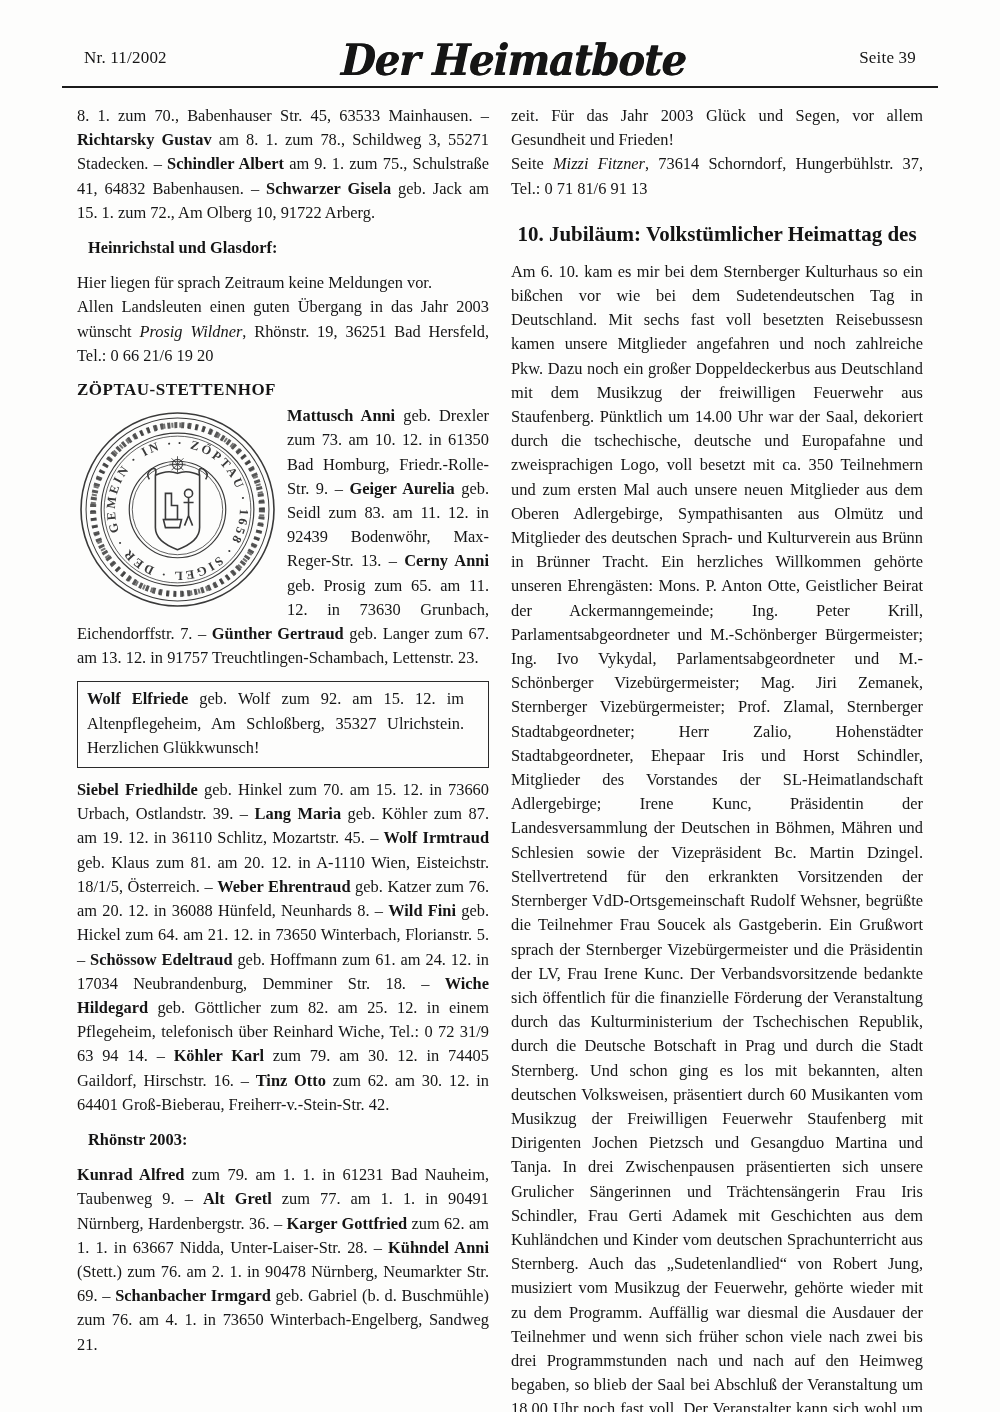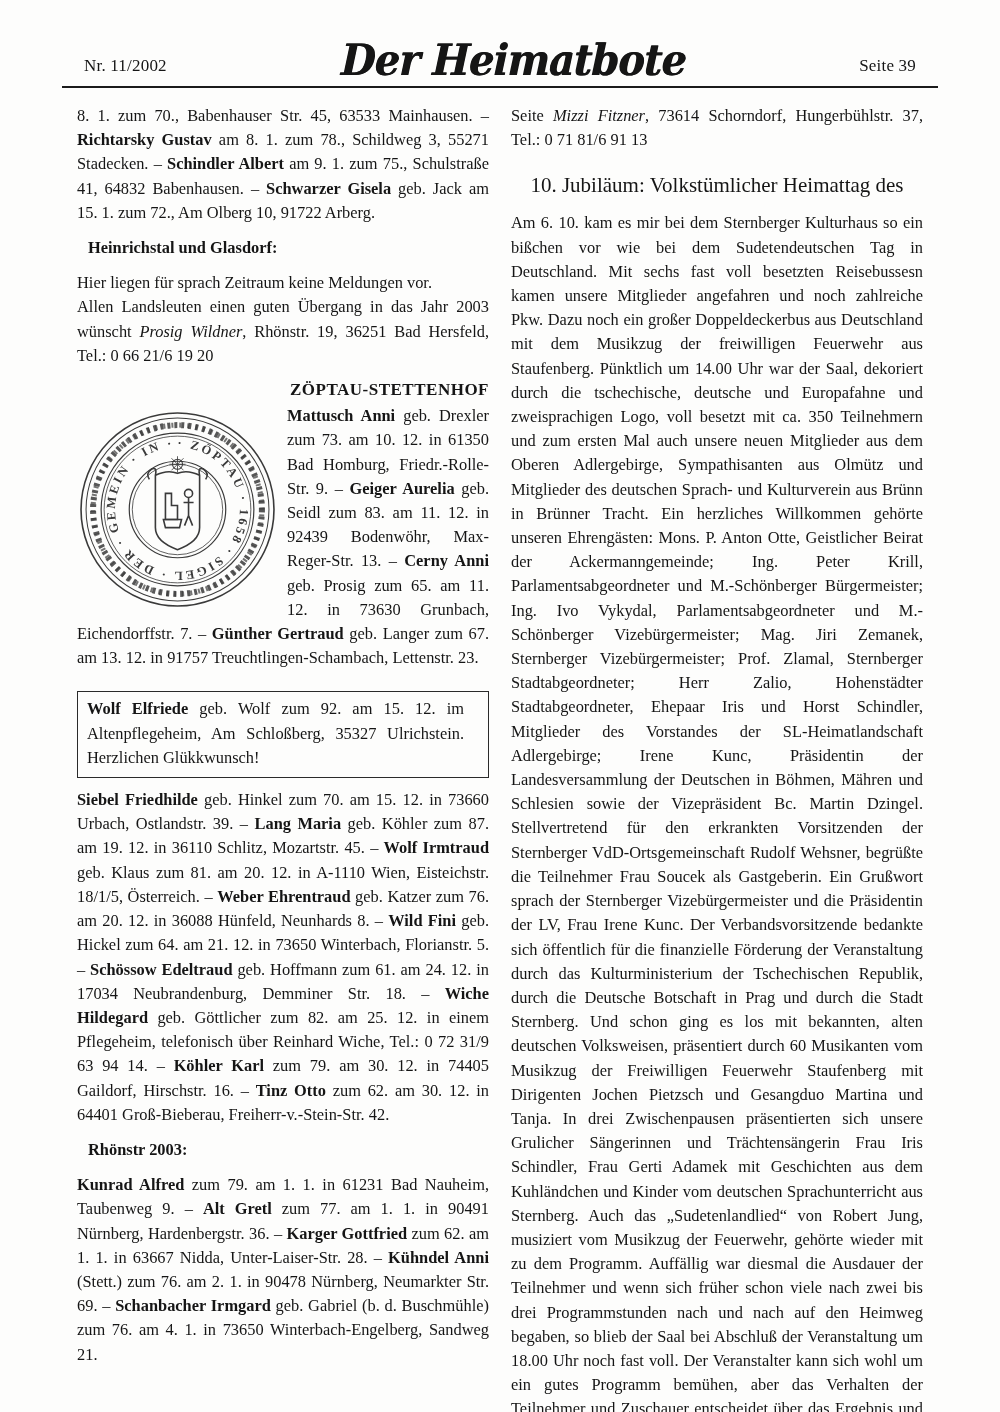--- a/index.html
+++ b/index.html
@@ -6,21 +6,21 @@
   body {
     width: 1000px; height: 1412px;
     background: #fdfdfc; color: #151515;
     font-family: "Liberation Serif", "DejaVu Serif", serif;
     overflow: hidden; position: relative;
   }
   .page { padding: 40px 62px 0 62px; }
 
   
   .header-row {
-    display: flex; align-items: flex-end; justify-content: space-between;
+    display: flex; align-items: center; justify-content: space-between;
     padding: 0 22px 6px 22px;
   }
   .issue-no, .page-no { font-size: 17px; letter-spacing: 0.2px; }
   .masthead {
     font-family: "DejaVu Serif", serif;
     font-weight: bold; font-style: italic;
     font-size: 40px; line-height: 1;
     transform: scaleY(1.08) skewX(-2deg);
     letter-spacing: -1px;
     margin-bottom: -4px;
@@ -30,37 +30,37 @@
 
   
   .content {
     width: 846px; margin: 16px auto 0 auto;
     display: flex; gap: 22px;
   }
   .col { width: 412px; font-size: 16.4px; line-height: 24.2px; }
   .p { text-align: justify; margin: 0; hyphens: auto; -webkit-hyphens: auto; }
   .section-head { font-weight: bold; margin: 11px; }
   .zoeptau-head {
-    font-weight: bold; text-align: right; letter-spacing: 0.5px;
+    font-weight: bold; text-align: left; letter-spacing: 0.5px;
     margin: 10px 0 2px 0; font-size: 17px;
   }
   .seal-wrap { overflow: visible; }
   .seal {
     float: left; width: 201px; height: 203px;
     margin: 4px 9px 2px 0;
   }
   .box {
     border: 1.6px solid #2a2a2a;
     padding: 5px 24px 7px 9px;
-    margin: 21px 0 10px 0;
+    margin: 11px 0 10px 0;
   }
 
   
   .article-heading {
-    font-weight: normal; text-align: center;
+    font-weight: bold; text-align: center;
     font-size: 21px; line-height: 27px;
     margin: 20px 6px 12px 6px;
   }
 </style>
 </head>
 <body>
 
 <div class="page">
 
   <div class="header-row">
@@ -126,20 +126,21 @@
 
       <p class="p"><span style="font-weight: bold;">Siebel Friedhilde</span><span> geb. Hinkel zum 70. am 15. 12. in 73660 Urbach, Ostlandstr. 39. – </span><span style="font-weight: bold;">Lang Maria</span><span> geb. Köhler zum 87. am 19. 12. in 36110 Schlitz, Mozartstr. 45. – </span><span style="font-weight: bold;">Wolf Irmtraud</span><span> geb. Klaus zum 81. am 20. 12. in A-1110 Wien, Eisteichstr. 18/1/5, Österreich. – </span><span style="font-weight: bold;">Weber Ehrentraud</span><span> geb. Katzer zum 76. am 20. 12. in 36088 Hünfeld, Neunhards 8. – </span><span style="font-weight: bold;">Wild Fini</span><span> geb. Hickel zum 64. am 21. 12. in 73650 Winterbach, Florianstr. 5. – </span><span style="font-weight: bold;">Schössow Edeltraud</span><span> geb. Hoffmann zum 61. am 24. 12. in 17034 Neubrandenburg, Demminer Str. 18. – </span><span style="font-weight: bold;">Wiche Hildegard</span><span> geb. Göttlicher zum 82. am 25. 12. in einem Pflegeheim, telefonisch über Reinhard Wiche, Tel.: 0 72 31/9 63 94 14. – </span><span style="font-weight: bold;">Köhler Karl</span><span> zum 79. am 30. 12. in 74405 Gaildorf, Hirschstr. 16. – </span><span style="font-weight: bold;">Tinz Otto</span><span> zum 62. am 30. 12. in 64401 Groß-Bieberau, Freiherr-v.-Stein-Str. 42.</span></p>
 
       <p class="section-head">Rhönstr 2003:</p>
       <p class="p"><span style="font-weight: bold;">Kunrad Alfred</span><span> zum 79. am 1. 1. in 61231 Bad Nauheim, Taubenweg 9. – </span><span style="font-weight: bold;">Alt Gretl</span><span> zum 77. am 1. 1. in 90491 Nürnberg, Hardenbergstr. 36. – </span><span style="font-weight: bold;">Karger Gottfried</span><span> zum 62. am 1. 1. in 63667 Nidda, Unter-Laiser-Str. 28. – </span><span style="font-weight: bold;">Kühndel Anni</span><span> (Stett.) zum 76. am 2. 1. in 90478 Nürnberg, Neumarkter Str. 69. – </span><span style="font-weight: bold;">Schanbacher Irmgard</span><span> geb. Gabriel (b. d. Buschmühle) zum 76. am 4. 1. in 73650 Winterbach-Engelberg, Sandweg 21.</span></p>
 
     </div>
 
     <div class="col">
 
+      <p class="p">zeit. Für das Jahr 2003 Glück und Segen, vor allem Gesundheit und Frieden!</p>
       <p class="p"><span>Seite </span><span style="font-style: italic;">Mizzi Fitzner</span><span>, 73614 Schorndorf, Hungerbühlstr. 37, Tel.: 0 71 81/6 91 13</span></p>
 
       <div class="article-heading">
         <div>10. Jubiläum: Volkstümlicher Heimattag des</div>
       </div>
 
       <p class="p"><span>Am 6. 10. kam es mir bei dem Sternberger Kulturhaus so ein bißchen vor wie bei dem Sudetendeutschen Tag in Deutschland. Mit sechs fast voll besetzten Reisebussesn kamen unsere Mitglieder angefahren und noch zahlreiche Pkw. Dazu noch ein großer Doppeldeckerbus aus Deutschland mit dem Musikzug der freiwilligen Feuerwehr aus Staufenberg. Pünktlich um 14.00 Uhr war der Saal, dekoriert durch die tschechische, deutsche und Europafahne und zweisprachigen Logo, voll besetzt mit ca. 350 Teilnehmern und zum ersten Mal auch unsere neuen Mitglieder aus dem Oberen Adlergebirge, Sympathisanten aus Olmütz und Mitglieder des deutschen Sprach- und Kulturverein aus Brünn in Brünner Tracht. Ein herzliches Willkommen gehörte unseren Ehrengästen: Mons. P. Anton Otte, Geistlicher Beirat der Ackermanngemeinde; Ing. Peter Krill, Parlamentsabgeordneter und M.-Schönberger Bürgermeister; Ing. Ivo Vykydal, Parlamentsabgeordneter und M.-Schönberger Vizebürgermeister; Mag. Jiri Zemanek, Sternberger Vizebürgermeister; Prof. Zlamal, Sternberger Stadtabgeordneter; Herr Zalio, Hohenstädter Stadtabgeordneter, Ehepaar Iris und Horst Schindler, Mitglieder des Vorstandes der SL-Heimatlandschaft Adlergebirge; Irene Kunc, Präsidentin der Landesversammlung der Deutschen in Böhmen, Mähren und Schlesien sowie der Vizepräsident Bc. Martin Dzingel. Stellvertretend für den erkrankten Vorsitzenden der Sternberger VdD-Ortsgemeinschaft Rudolf Wehsner, begrüßte die Teilnehmer Frau Soucek als Gastgeberin. Ein Grußwort sprach der Sternberger Vizebürgermeister und die Präsidentin der LV, Frau Irene Kunc. Der Verbandsvorsitzende bedankte sich öffentlich für die finanzielle Förderung der Veranstaltung durch das Kulturministerium der Tschechischen Republik, durch die Deutsche Botschaft in Prag und durch die Stadt Sternberg. Und schon ging es los mit bekannten, alten deutschen Volksweisen, präsentiert durch 60 Musikanten vom Musikzug der Freiwilligen Feuerwehr Staufenberg mit Dirigenten Jochen Pietzsch und Gesangduo Martina und Tanja. In drei Zwischenpausen präsentierten sich unsere Grulicher Sängerinnen und Trächtensängerin Frau Iris Schindler, Frau Gerti Adamek mit Geschichten aus dem Kuhländchen und Kinder vom deutschen Sprachunterricht aus Sternberg. Auch das „Sudetenlandlied“ von Robert Jung, musiziert vom Musikzug der Feuerwehr, gehörte wieder mit zu dem Programm. Auffällig war diesmal die Ausdauer der Teilnehmer und wenn sich früher schon viele nach zwei bis drei Programmstunden nach und nach auf den Heimweg begaben, so blieb der Saal bei Abschluß der Veranstaltung um 18.00 Uhr noch fast voll. Der Veranstalter kann sich wohl um ein gutes Programm bemühen, aber das Verhalten der Teilnehmer und Zuschauer entscheidet über das Ergebnis und daß fast alle bis zuletzt ausgehalten haben, obwohl die Heimwege auch über 100 km weit liegen, ist der beste Beweis über diese gelungene Veranstaltung. </span></p>
 
     </div>
 

